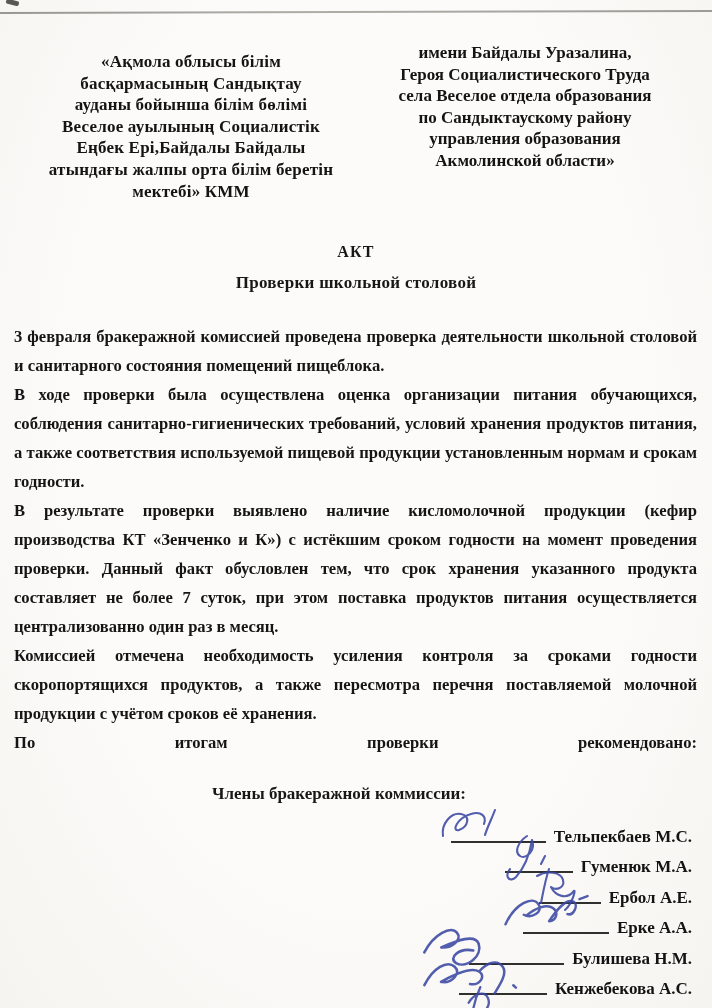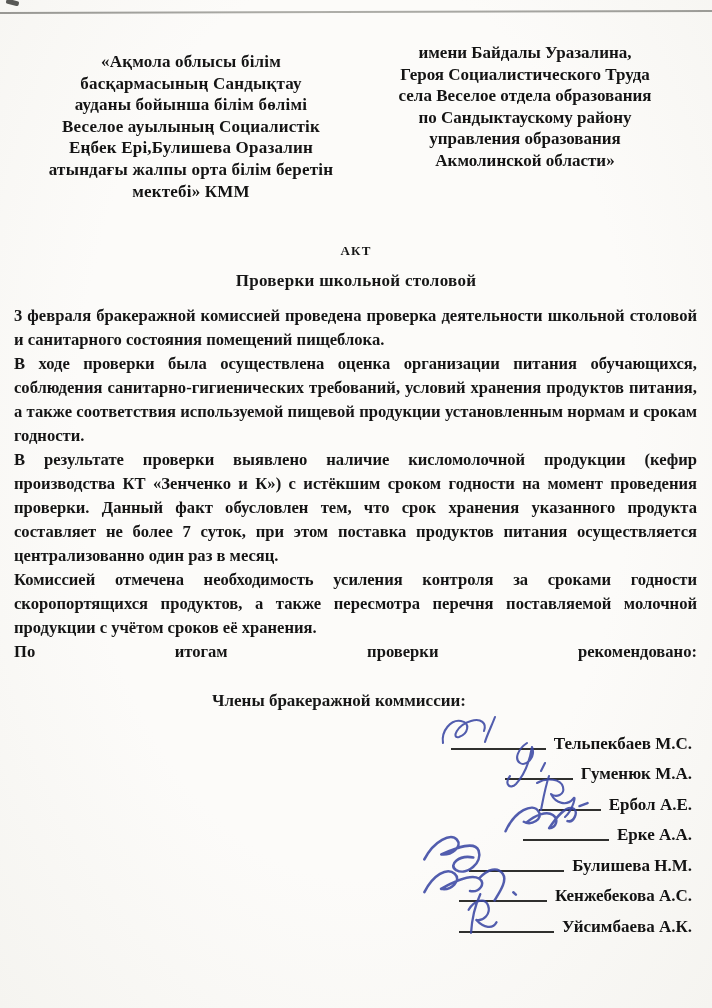--- a/index.html
+++ b/index.html
@@ -33,30 +33,30 @@
   }
   .hcol {
     width: 322px; text-align: center; font-weight: bold;
     font-size: 17px; line-height: 21.6px; color: #141414;
   }
   .hcol.left  { margin-top: 9px; letter-spacing: .2px; }
   .hcol.right { margin-top: 0; }
   
   .doc-title {
     margin-top: 41px; text-align: center;
-    font-weight: bold; font-size: 13px; letter-spacing: 1.2px;
+    font-weight: bold; font-size: 16px; letter-spacing: 1.2px;
   }
   .doc-subtitle {
     margin-top: 12px; text-align: center;
     font-weight: bold; font-size: 17px; letter-spacing: .3px;
   }
   
   .body-text {
-    margin-top: 13px; padding: 0 15px 0 14px;
-    font-weight: bold; font-size: 16.6px; line-height: 24px;
+    margin-top: 29px; padding: 0 15px 0 14px;
+    font-weight: bold; font-size: 16.6px; line-height: 29px;
     text-align: justify; color: #151515;
   }
   .body-text p { margin: 0; }
   p.stretch { text-align-last: justify; }
   
   .commission-label {
     margin-top: 27px; padding-right: 34px; text-align: center;
     font-weight: bold; font-size: 17px;
   }
   .sig-block { margin-top: 12px; padding-right: 20px; }
@@ -95,21 +95,21 @@
 
   <div class="scan-top-line"></div>
   <div class="scan-corner-mark"></div>
 
   <div class="letterhead">
     <div class="hcol left">
       <div>«Ақмола облысы білім</div>
       <div>басқармасының Сандықтау</div>
       <div>ауданы бойынша білім бөлімі</div>
       <div>Веселое ауылының Социалистік</div>
-      <div>Еңбек Ері,Булишева Оразалин</div>
+      <div>Еңбек Ері,Байдалы Байдалы</div>
       <div>атындағы жалпы орта білім беретін</div>
       <div>мектебі» КММ</div>
     </div>
     <div class="hcol right">
       <div>имени Байдалы Уразалина,</div>
       <div>Героя Социалистического Труда</div>
       <div>села Веселое отдела образования</div>
       <div>по Сандыктаускому району</div>
       <div>управления образования</div>
       <div>Акмолинской области»</div>

